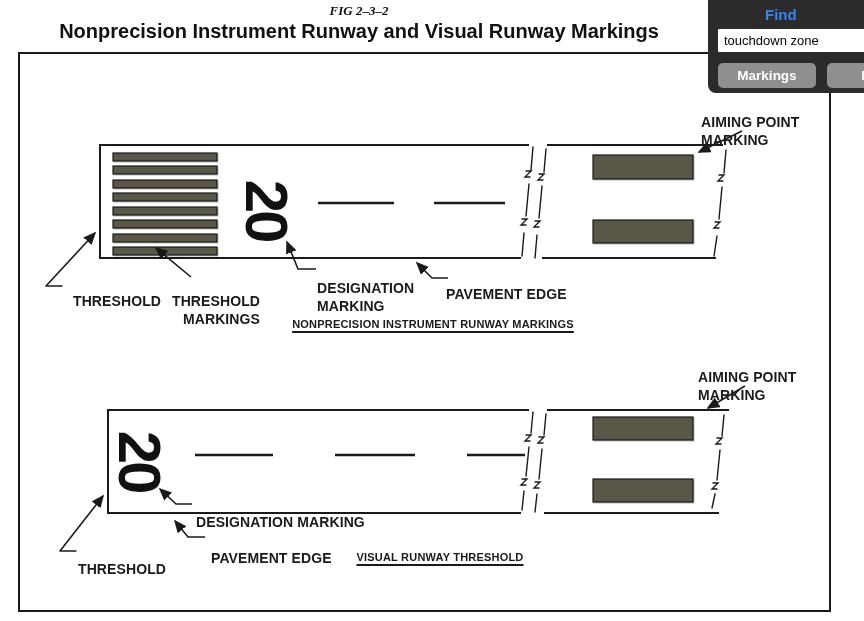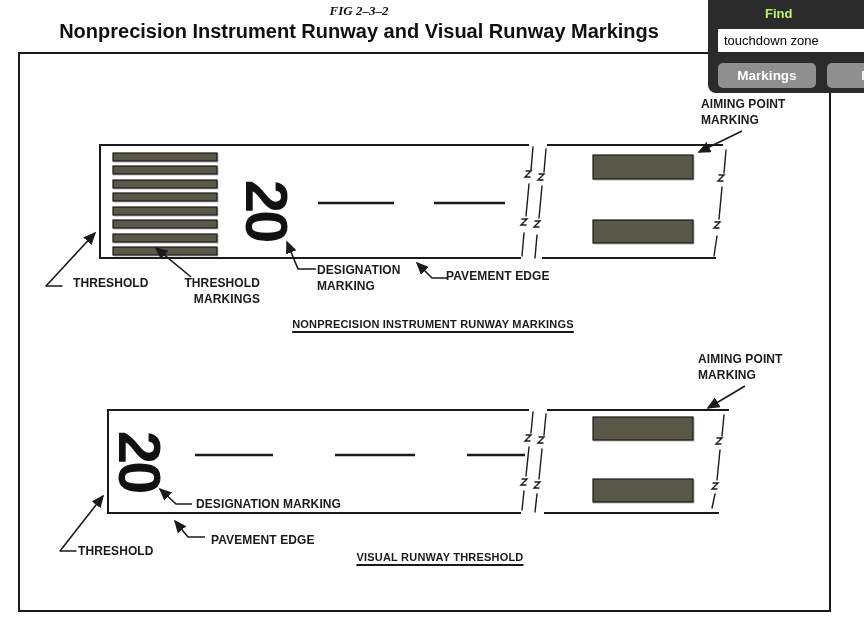--- a/index.html
+++ b/index.html
@@ -35,22 +35,22 @@
   .dashline{stroke:var(--line); stroke-width:2.4; fill:none;}
   .brk{stroke:var(--line); stroke-width:1.4; fill:none; stroke-linecap:round;}
   .mark{fill:var(--marking-fill); stroke:var(--line); stroke-width:1.2;}
   .shadowed{filter:drop-shadow(1.5px 1.5px 0px #c3c3c3);}
   .leader{stroke:var(--line); stroke-width:1.6; fill:none; marker-end:url(#ah);}
   #ah path{fill:var(--line);}
 
   
   .lbl{
     position:absolute;
-    font-weight:bold; font-size:12px; line-height:1.3;
-    color:#1a1a1a; letter-spacing:0.1px; white-space:pre-line;
+    font-weight:bold; font-size:14px; line-height:1.3;
+    color:#1a1a1a; letter-spacing:0.1px; white-space:pre-line;margin-top:16px;
   }
   .caption{
     position:absolute; text-align:center;
     font-weight:bold; font-size:11px; color:#1a1a1a;
     text-decoration:underline; text-underline-offset:3px;
     text-decoration-thickness:1.5px; letter-spacing:0.2px;
   }
   .runway-number{
     position:absolute; width:80px; height:80px;
     display:flex; align-items:center; justify-content:center;
@@ -60,21 +60,21 @@
 
   
   #find-panel{
     left:708px; top:-8px; width:170px; height:101px;
     background:var(--find-panel-bg);
     border-radius:8px;
     z-index:10;
   }
   #find-title{
     position:absolute; left:17px; top:14px;
-    color:#bef264; font-weight:bold; font-size:13px;padding-left:40px;
+    color:#3b82f6; font-weight:bold; font-size:15px;padding-left:40px;
   }
   #find-input{
     position:absolute; left:10px; top:37px;
     width:154px; height:23px;
     border:none; border-radius:1px;
     background:#ffffff; color:#000;
     font-family:"Liberation Sans", sans-serif;
     font-size:13px; padding:0 0 0 6px; box-sizing:border-box;
     outline:none;
   }

